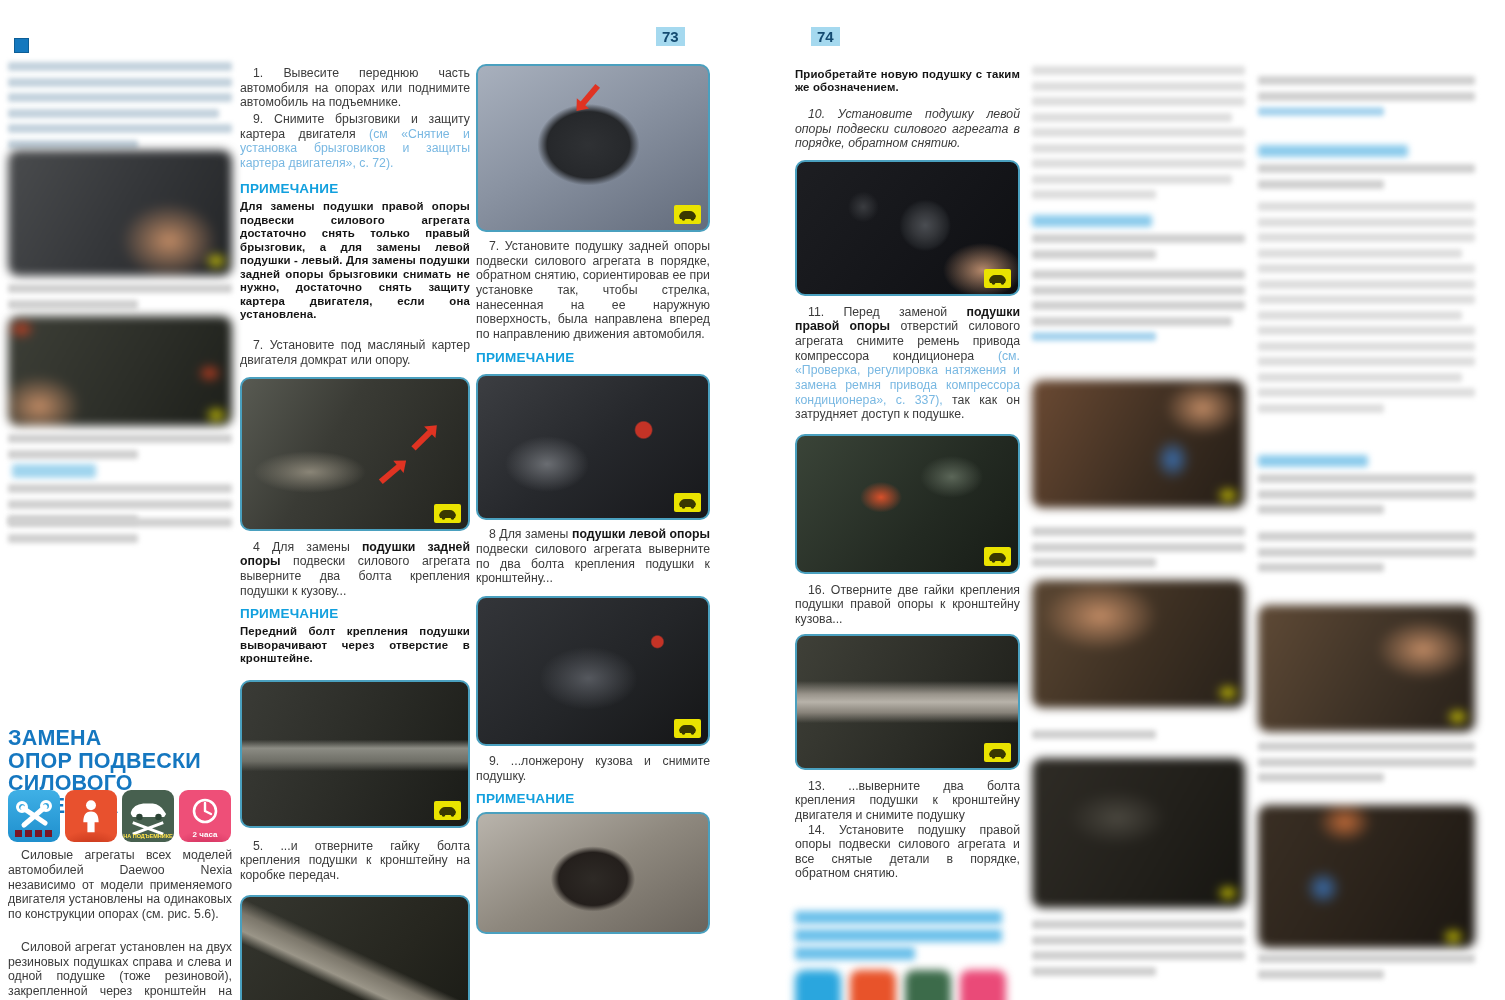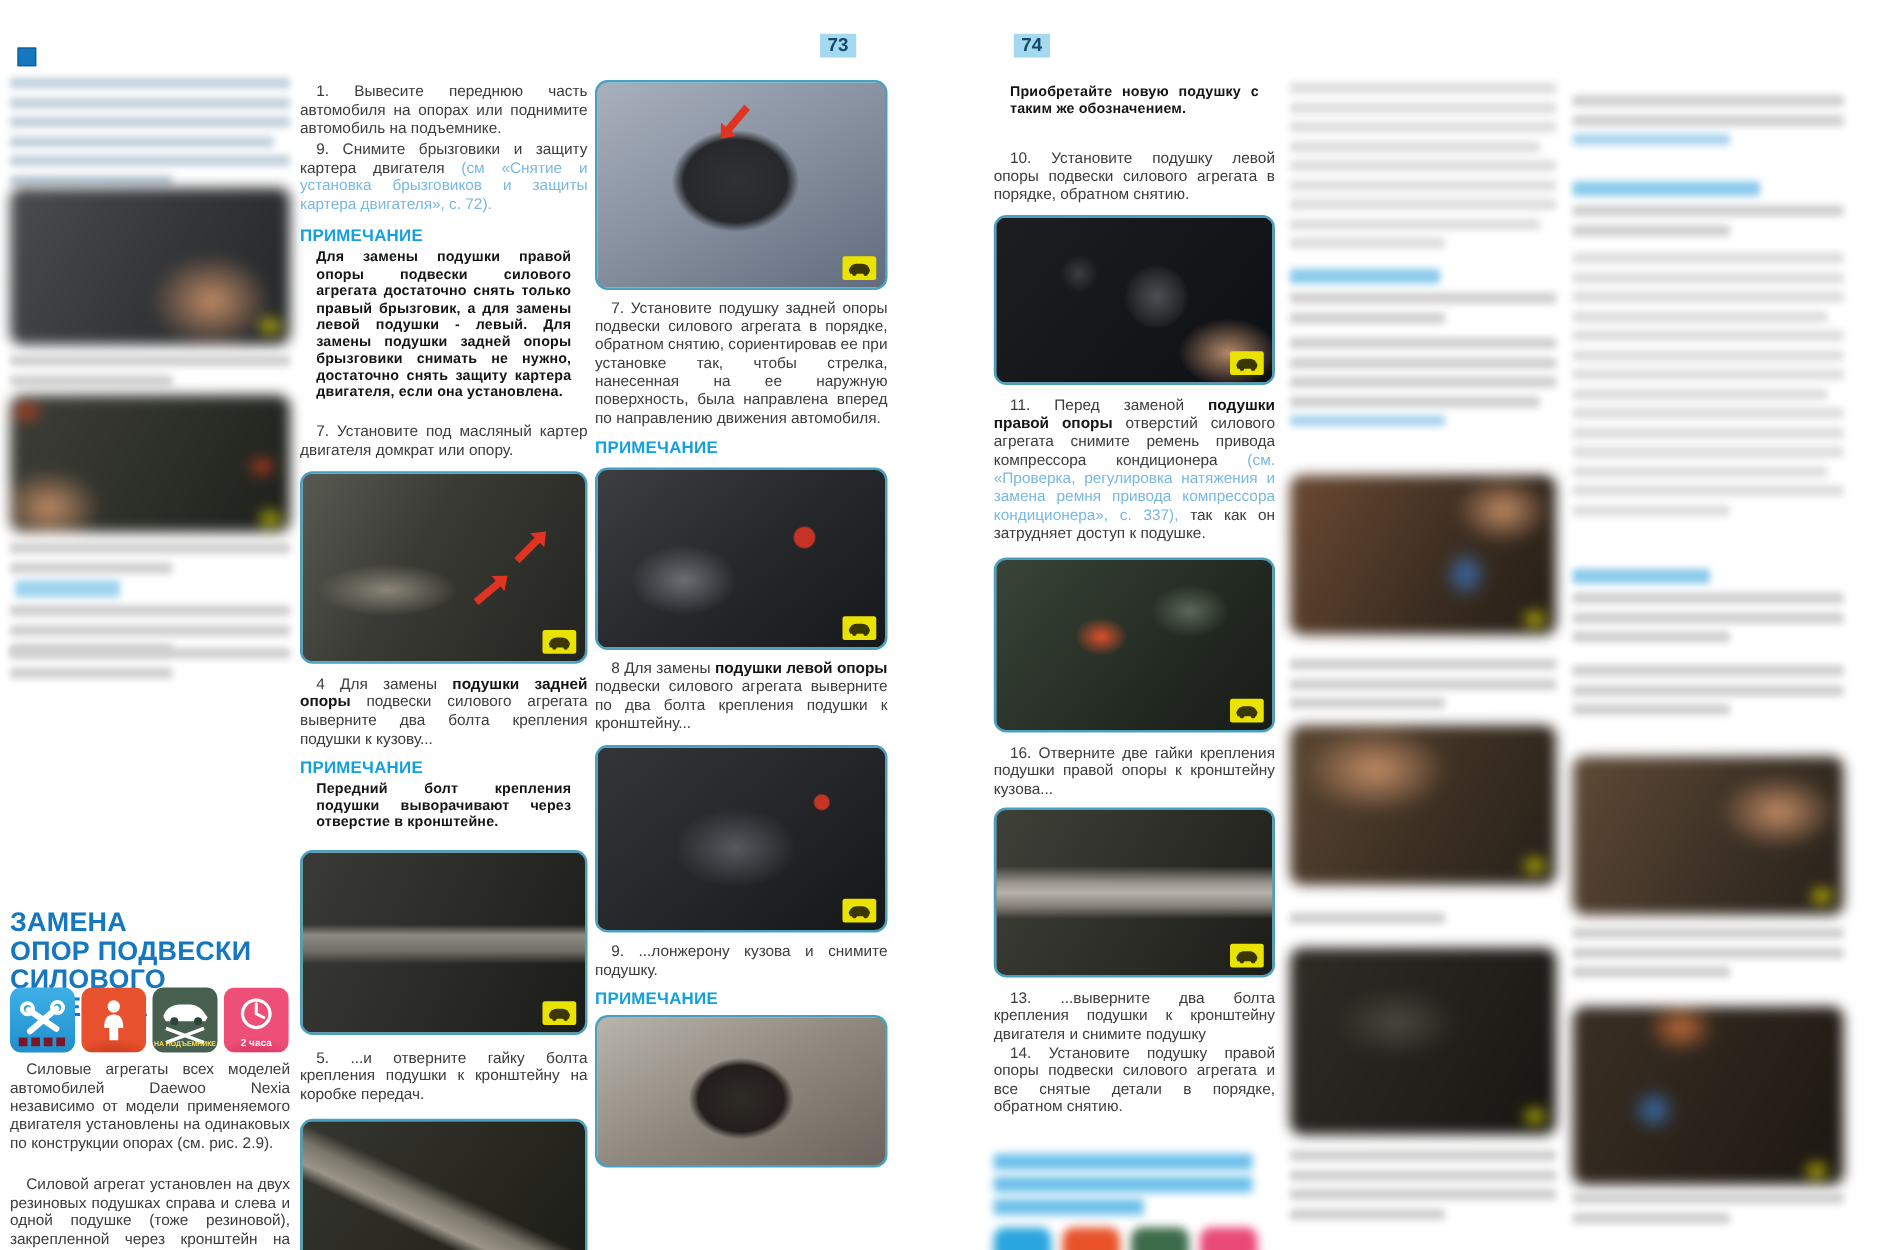--- a/index.html
+++ b/index.html
@@ -5,21 +5,21 @@
   html,body{margin:0;padding:0;}
   body{width:1505px;height:1000px;background:#fff;font-family:"Liberation Sans",sans-serif;-webkit-font-smoothing:antialiased;}
   .sheet{position:relative;width:1505px;height:1000px;overflow:hidden;background:#fff;}
   .col{position:absolute;top:0;}
 
   
   .step{font-size:12.3px;line-height:1.19;color:#3b3b3b;text-align:justify;text-indent:13px;margin:0;}
   .bld{font-weight:bold;color:#151515;}
   .ref{color:#79b8e2;}
   .nh{color:#12a0de;font-weight:bold;font-size:13.5px;margin:0;letter-spacing:.2px;}
-  .nt{font-weight:bold;font-size:11.4px;line-height:1.18;color:#141414;text-align:justify;letter-spacing:.15px;margin:13px;}
+  .nt{font-weight:bold;font-size:11.4px;line-height:1.18;color:#141414;text-align:justify;letter-spacing:.15px;margin:0;}
   .intro-p{font-size:12.3px;line-height:1.2;color:#3b3b3b;text-align:justify;text-indent:13px;margin:0;}
   .sec-title{color:#1577c0;font-weight:800;font-size:21.5px;line-height:1.05;letter-spacing:.2px;margin:0;}
 
   
   .photo{position:relative;border:2px solid #4aa0bf;border-radius:10px;overflow:hidden;background:#444;}
   .badge{position:absolute;right:7px;bottom:6px;width:27px;height:19px;background:#eae300;border-radius:2px;display:flex;align-items:center;justify-content:center;}
   .arr{position:absolute;width:24px;height:6px;background:#e03322;}
   .arr::after{content:"";position:absolute;right:-9px;top:-5px;border-left:10px solid #e03322;border-top:8px solid transparent;border-bottom:8px solid transparent;}
 
   .ph-mount{background:radial-gradient(75px 60px at 48% 48%,#2f3134 0%,#26282b 55%,rgba(0,0,0,0) 68%),linear-gradient(150deg,#a8b0bd 0%,#8a93a2 45%,#636c7c 100%);}
@@ -149,21 +149,21 @@
       <div class="ic ic-pink">
         <svg width="30" height="30" viewBox="0 0 30 30" style="margin-bottom:10px;">
           <circle cx="15" cy="15" r="11" fill="none" stroke="#fff" stroke-width="2.6"></circle>
           <path d="M15 15 L15 7 M15 15 L21 18" stroke="#fff" stroke-width="2.4" stroke-linecap="round"></path>
         </svg>
         <span class="ic-label" style="color:#fff;font-size:8px;">2 часа</span>
       </div>
     </div>
 
     <div class="abs" style="top:848px;">
-      <p class="intro-p">Силовые агрегаты всех моделей автомобилей Daewoo Nexia независимо от модели применяемого двигателя установлены на одинаковых по конструкции опорах (см. рис. 2.9).</p>
+      <p class="intro-p">Силовые агрегаты всех моделей автомобилей Daewoo Nexia независимо от модели применяемого двигателя установлены на одинаковых по конструкции опорах (см. рис. 5.6).</p>
       <p class="intro-p" style="margin-top:18px;">Силовой агрегат установлен на двух резиновых подушках справа и слева и одной подушке (тоже резиновой), закрепленной через кронштейн на картере коробки передач.</p>
       <p class="intro-p bld" style="margin-top:2px;">Вам потребуются: ключи (торцовая головка) «на 14», на «17», «на 19», домкрат или подобный грузоподъемный механизм.</p>
     </div>
   </div>
 
   <div class="col" style="left:240px;width:230px;height:1000px;">
     <p class="step" style="margin-top:66px;">1. Вывесите переднюю часть автомобиля на опорах или поднимите автомобиль на подъемнике.</p>
     <p class="step" style="margin-top:2px;"><span>9. Снимите брызговики и защиту картера двигателя </span><span class="ref">(см «Снятие и установка брызговиков и защиты картера двигателя», с. 72).</span></p>
     <p class="nh" style="margin-top:11px;">ПРИМЕЧАНИЕ</p>
     <p class="nt" style="margin-top:4px;">Для замены подушки правой опоры подвески силового агрегата достаточно снять только правый брызговик, а для замены левой подушки - левый. Для замены подушки задней опоры брызговики снимать не нужно, достаточно снять защиту картера двигателя, если она установлена.</p>
@@ -233,21 +233,21 @@
     <p class="step" style="margin-top:8px;">9. ...лонжерону кузова и снимите подушку.</p>
     <p class="nh" style="margin-top:8px;">ПРИМЕЧАНИЕ</p>
     <div class="photo ph-mount2" style="margin-top:6px;height:118px;">
       
     </div>
 
   </div>
 
   <div class="col" style="left:795px;width:225px;height:1000px;">
     <p class="nt" style="margin-top:68px;">Приобретайте новую подушку с таким же обозначением.</p>
-    <p class="step" style="margin-top:24px;">10. Установите подушку левой опоры подвески силового агрегата в порядке, обратном снятию.</p>
+    <p class="step" style="margin-top:12px;font-style:italic;">10. Установите подушку левой опоры подвески силового агрегата в порядке, обратном снятию.</p>
     <div class="photo ph-belt" style="margin-top:9px;height:132px;">
       <span class="badge">
           <svg width="21" height="13" viewBox="0 0 21 13">
             <path d="M2 8 Q4 3 8 3 L13 3 Q17 3 19 8 L18 11 L3 11 Z" fill="#3a3800"></path>
             <circle cx="6.5" cy="11" r="1.8" fill="#3a3800"></circle>
             <circle cx="15.5" cy="11" r="1.8" fill="#3a3800"></circle>
           </svg>
         </span>
     </div>
     <p class="step" style="margin-top:9px;"><span>11. Перед заменой </span><span class="bld">подушки правой опоры</span><span> отверстий силового агрегата снимите ремень привода компрессора кондиционера </span><span class="ref">(см. «Проверка, регулировка натяжения и замена ремня привода компрессора кондиционера», с. 337),</span><span> так как он затрудняет доступ к подушке.</span></p>

